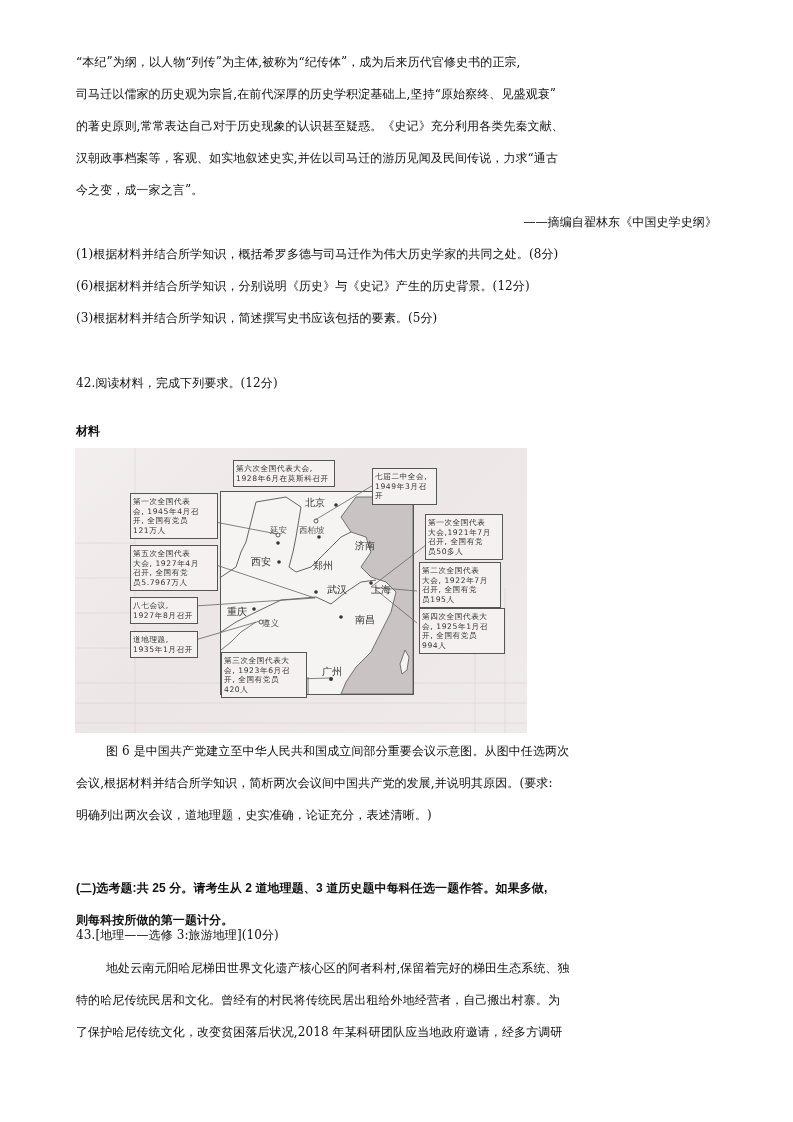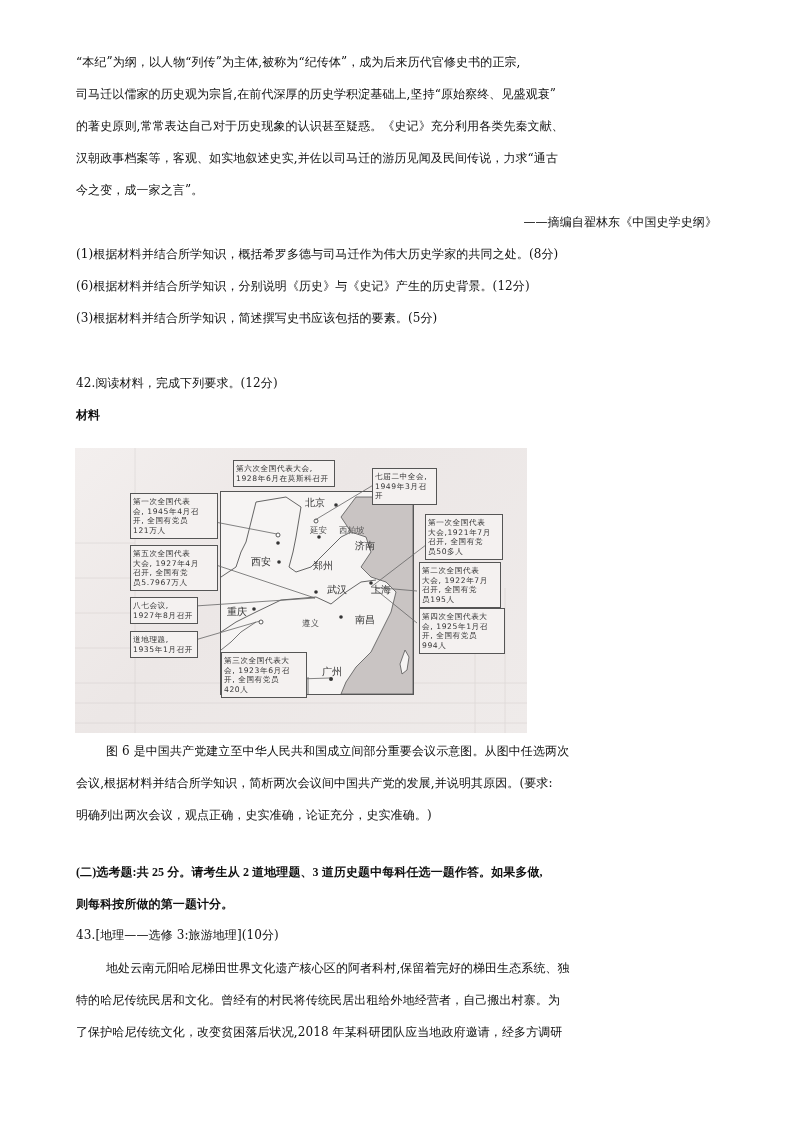--- a/index.html
+++ b/index.html
@@ -5,21 +5,21 @@
     html, body { margin: 0; padding: 0; background: #ffffff; }
     body {
       width: 793px; height: 1122px; position: relative; overflow: hidden;
       font-family: "DejaVu Serif", "Liberation Serif", serif;
       color: #111;
     }
     .line {
       position: absolute; left: 76px; white-space: nowrap;
       font-size: 12px; line-height: 20px; letter-spacing: 0.1px;
     }
-    .bold { font-weight: bold; font-family: Liberation Serif, serif; }
+    .bold { font-weight: bold; font-family: Liberation Sans, sans-serif; margin-top: 16px; }
     .right { left: auto; right: 76px; }
     .indent { left: 106px; }
 
     
     .figure {
       position: absolute; left: 75px; top: 448px; width: 452px; height: 285px;
       background: linear-gradient(135deg, #f3efee 0%, #ece7e6 40%, #efebea 100%);
       overflow: hidden;
     }
     .figure .grid { position: absolute; inset: 0; opacity: 0.35; }
@@ -30,21 +30,21 @@
     .callout {
       position: absolute; border: 1.2px solid #555; background: #f4f1f0;
       font-family: "DejaVu Sans", "Liberation Sans", sans-serif;
       font-size: 7.6px; line-height: 9.5px; color: #333; padding: 3px 2px;
       white-space: pre-line; letter-spacing: 0.6px;
     }
     .city {
       position: absolute; font-family: "DejaVu Sans", "Liberation Sans", sans-serif;
       font-size: 10px; color: #333; white-space: nowrap;
     }
-    .city.small { font-size: 8.5px; color: #555; margin-left: 40px; }
+    .city.small { font-size: 8.5px; color: #555; }
     .caption {
       position: absolute; left: 0; right: 0; top: 260px; text-align: center;
       font-size: 12px; color: #444; font-family: "DejaVu Serif", serif;
     }
   </style>
 </head>
 <body>
 
 <div>
   <div class="line" style="top:52px">“本纪”为纲，以人物“列传”为主体,被称为“纪传体”，成为后来历代官修史书的正宗,</div>
@@ -171,21 +171,21 @@
   <div class="city" style="left:296px;top:135px">上海</div>
   <div class="city" style="left:152px;top:157px">重庆</div>
   <div class="city small" style="left:187px;top:170px">遵义</div>
   <div class="city" style="left:280px;top:165px">南昌</div>
   <div class="city" style="left:247px;top:217px">广州</div>
 
 </div>
 
 <div class="line indent" style="top:741px">图 6 是中国共产党建立至中华人民共和国成立间部分重要会议示意图。从图中任选两次</div>
 <div class="line" style="top:773px">会议,根据材料并结合所学知识，简析两次会议间中国共产党的发展,并说明其原因。(要求:</div>
-<div class="line" style="top:805px">明确列出两次会议，观点正确，史实准确，论证充分，史实准确。)</div>
+<div class="line" style="top:805px">明确列出两次会议，道地理题，史实准确，论证充分，表述清晰。)</div>
 
 <div class="line bold" style="top:862px">(二)选考题:共 25 分。请考生从 2 道地理题、3 道历史题中每科任选一题作答。如果多做,</div>
 <div class="line bold" style="top:894px">则每科按所做的第一题计分。</div>
 
 <div class="line" style="top:925px">43.[地理——选修 3:旅游地理](10分)</div>
 <div class="line indent" style="top:958px">地处云南元阳哈尼梯田世界文化遗产核心区的阿者科村,保留着完好的梯田生态系统、独</div>
 <div class="line" style="top:990px">特的哈尼传统民居和文化。曾经有的村民将传统民居出租给外地经营者，自己搬出村寨。为</div>
 <div class="line" style="top:1022px">了保护哈尼传统文化，改变贫困落后状况,2018 年某科研团队应当地政府邀请，经多方调研</div>
 
 </body></html>

